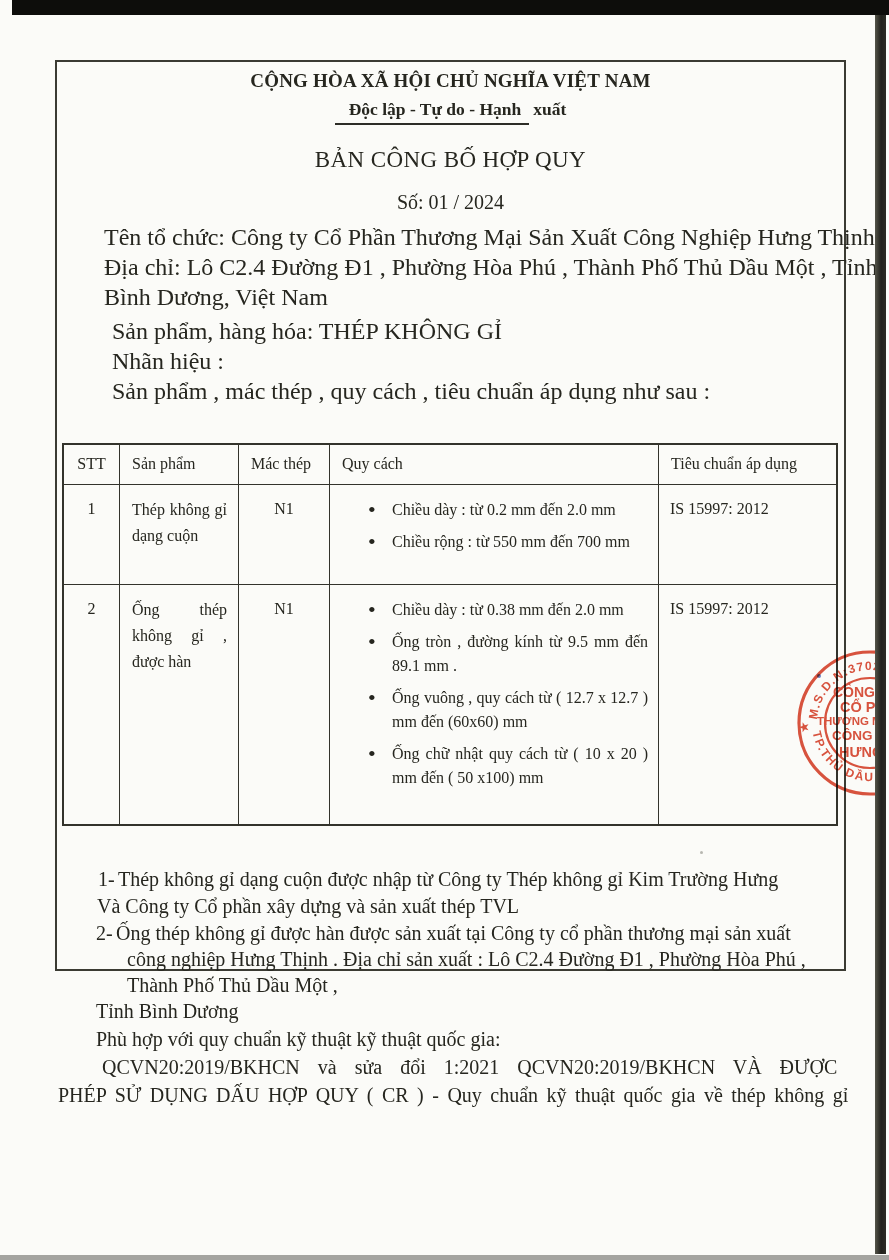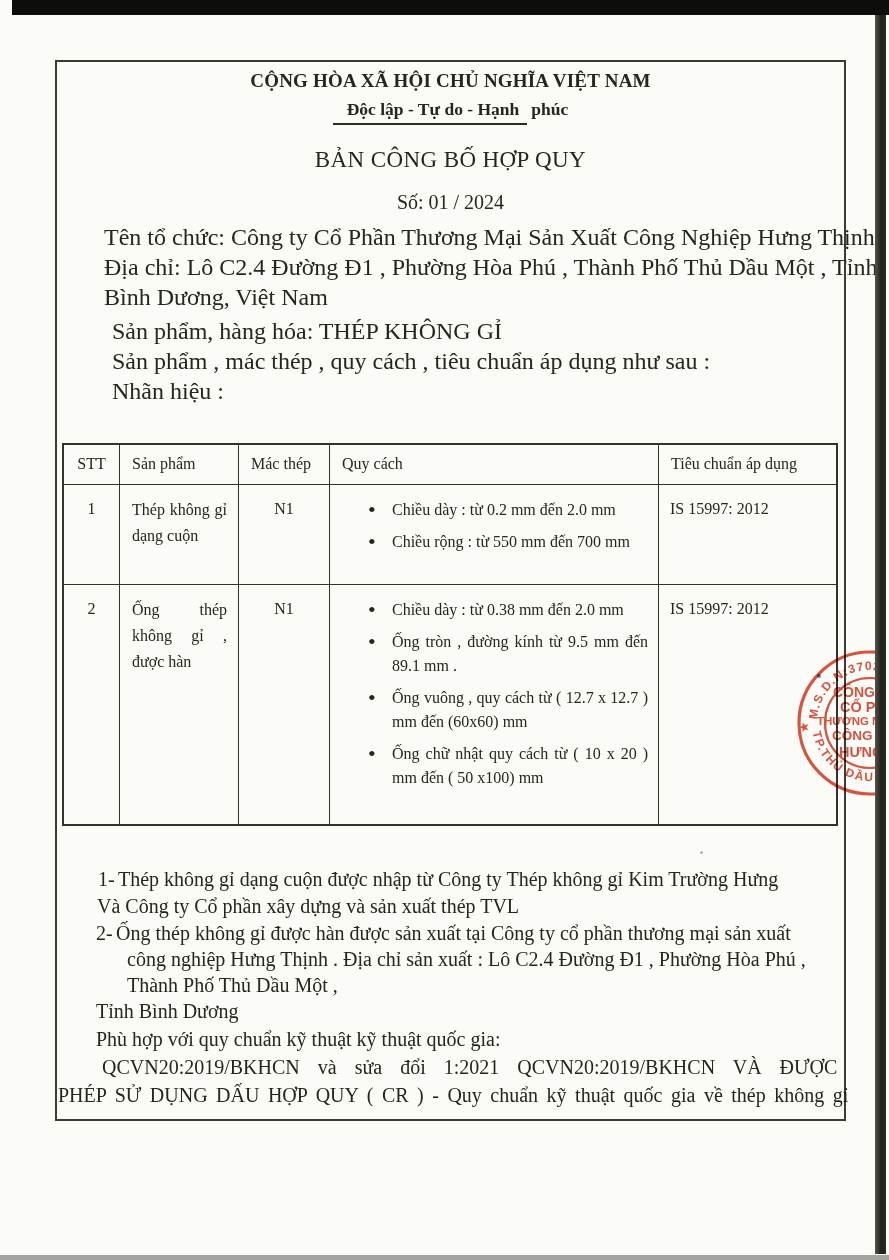--- a/index.html
+++ b/index.html
@@ -8,21 +8,21 @@
   
   .scan-bar-top{position:absolute;left:12px;top:0;width:877px;height:15px;background:#0d0d0b;z-index:12;}
   .scan-strip-right{position:absolute;left:875px;top:12px;width:11px;height:1242px;
         background:linear-gradient(90deg,#55554a,#21211c 55%,#2b2b24);z-index:11;}
   .scan-strip-bottom{position:absolute;left:0;bottom:0;width:889px;height:5px;background:#a4a4a0;z-index:12;}
   .ink-speck-blue{position:absolute;left:817px;top:674px;width:4px;height:4px;border-radius:50%;
         background:#3a56b0;opacity:.75;z-index:3;}
   .ink-speck-gray{position:absolute;left:700px;top:851px;width:3px;height:3px;border-radius:50%;
         background:#8a8a82;opacity:.6;z-index:3;}
   
-  .frame{position:absolute;left:55px;top:60px;width:791px;height:1061px;box-sizing:border-box;
+  .frame{position:absolute;left:55px;top:60px;width:791px;height:911px;box-sizing:border-box;
         border:2px solid #3b3b33;z-index:2;}
   .centered{position:absolute;left:0;width:100%;text-align:center;}
   .nat-title{top:8px;font-weight:bold;font-size:19px;letter-spacing:.2px;}
   .motto{top:37px;font-weight:bold;font-size:17.5px;}
   .motto-underlined{display:inline-block;border-bottom:2.5px solid #2d2d27;padding:0 8px 3px 14px;}
   .motto-rest{display:inline-block;padding-left:4px;}
   .doc-title{top:85px;font-weight:normal;font-size:23px;letter-spacing:.4px;}
   .doc-number{top:129px;font-size:20px;}
   
   .info{position:absolute;left:47px;top:160px;right:8px;font-size:24px;line-height:30px;}
@@ -72,35 +72,35 @@
 
   <div class="scan-bar-top"></div>
   <div class="ink-speck-blue"></div>
   <div class="ink-speck-gray"></div>
 
   <div class="frame">
 
     <div class="centered nat-title">CỘNG HÒA XÃ HỘI CHỦ NGHĨA VIỆT NAM</div>
 
     <div class="centered motto">
-      <span class="motto-underlined">Độc lập - Tự do - Hạnh</span><span class="motto-rest">phúc</span>
+      <span class="motto-underlined">Độc lập - Tự do - Hạnh</span><span class="motto-rest">xuất</span>
     </div>
 
     <div class="centered doc-title">BẢN CÔNG BỐ HỢP QUY</div>
     <div class="centered doc-number">Số: 01 / 2024</div>
 
     <div class="info">
       <div class="info-line">Tên tổ chức: Công ty Cổ Phần Thương Mại Sản Xuất Công Nghiệp Hưng Thịnh</div>
       <div class="info-line">Địa chỉ: Lô C2.4 Đường Đ1 , Phường Hòa Phú , Thành Phố Thủ Dầu Một , Tỉnh</div>
       <div class="info-line">Bình Dương, Việt Nam</div>
       <div class="info-line indented gap-top">
         <span>Sản phẩm, hàng hóa: </span><span class="bold">THÉP KHÔNG GỈ</span>
       </div>
+      <div class="info-line indented">Nhãn hiệu :</div>
       <div class="info-line indented">Sản phẩm , mác thép , quy cách , tiêu chuẩn áp dụng như sau :</div>
-      <div class="info-line indented">Nhãn hiệu :</div>
     </div>
 
     <div class="doc-table">
       <div class="cell th th-center">STT</div>
       <div class="cell th">Sản phẩm</div>
       <div class="cell th">Mác thép</div>
       <div class="cell th">Quy cách</div>
       <div class="cell th last-col">Tiêu chuẩn áp dụng</div>
 
       <div class="cell stt-cell">1</div>

